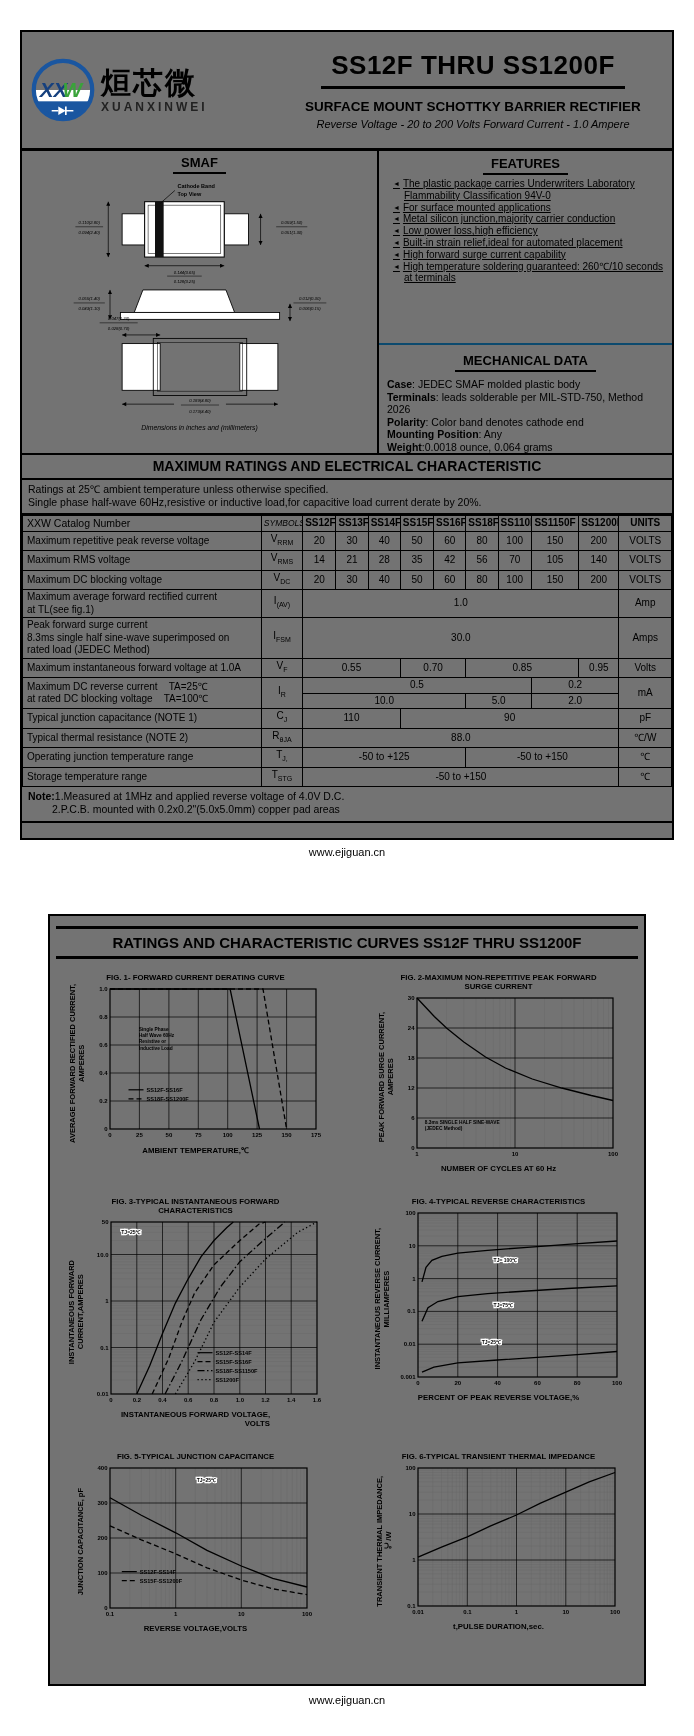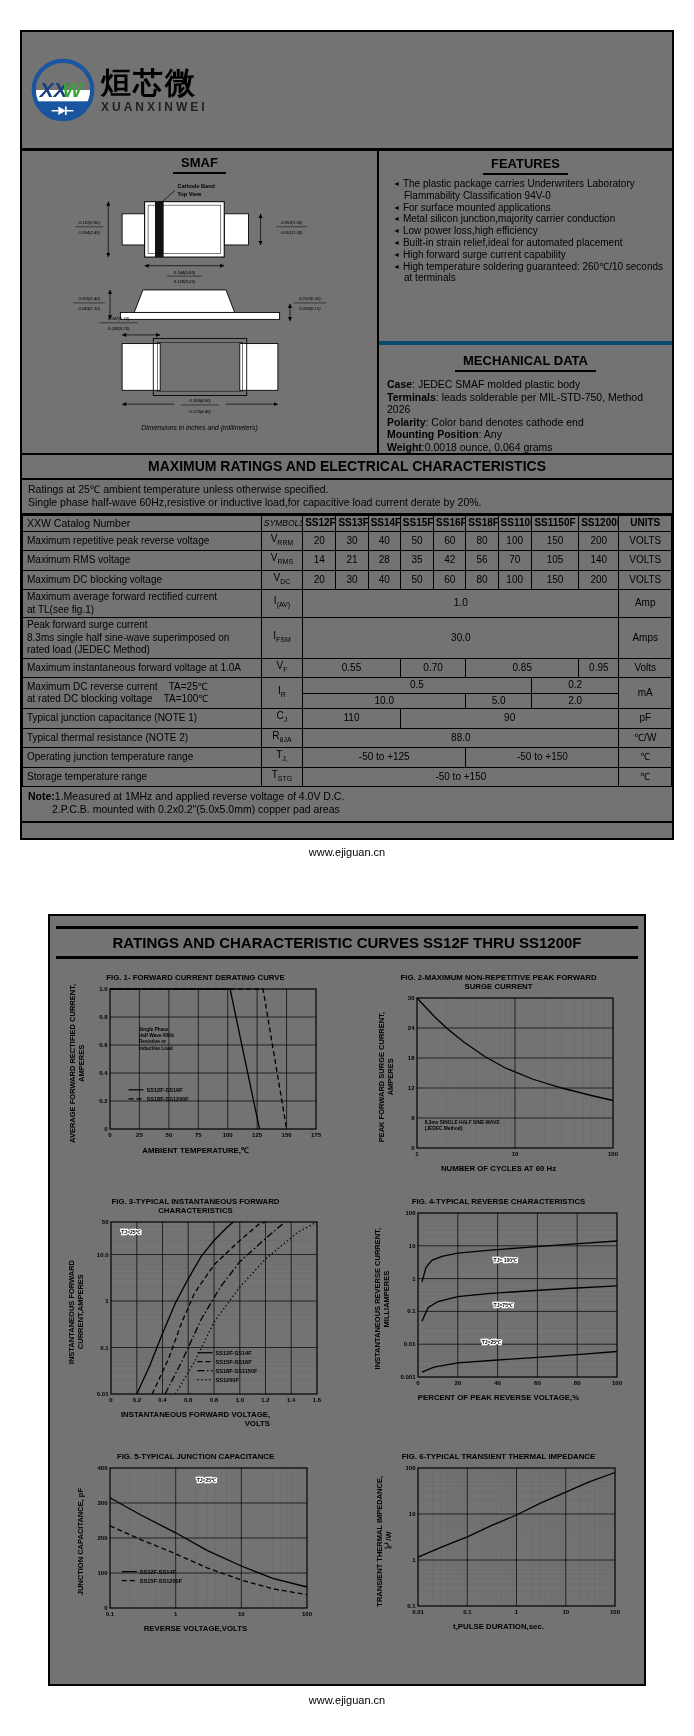--- a/index.html
+++ b/index.html
@@ -14,21 +14,21 @@
   .logo-en{font-size:12px;font-weight:bold;letter-spacing:3px;color:#222;margin-top:3px;}
   .hdr-right{flex:1;text-align:center;}
   .t1{font-size:26px;font-weight:bold;display:inline-block;border-bottom:3px solid #000;padding:0 10px 5px;letter-spacing:.5px;}
   .t2{font-size:13.5px;font-weight:bold;margin-top:10px;}
   .t3{font-size:11px;font-style:italic;margin-top:4px;}
   
   .cols{display:flex;height:302px;}
   .col-left{width:355px;box-sizing:border-box;padding-top:2px;text-align:center;}
   .col-right{flex:1;border-left:2px solid #000;display:flex;flex-direction:column;box-sizing:border-box;}
   .sec-h{font-size:13px;font-weight:bold;display:inline-block;border-bottom:2px solid #000;padding:0 8px 2px;}
-  .features{height:196px;border-bottom:4px solid #0c4a6e;padding:3px 8px 0 8px;box-sizing:border-box;text-align:center;}
+  .features{height:196px;border-bottom:2px solid #0c4a6e;padding:3px 8px 0 8px;box-sizing:border-box;text-align:center;text-decoration:underline;}
   .features ul{margin:3px 0 0 0;padding:0 0 0 6px;list-style:none;text-align:left;}
   .features li{font-size:10px;line-height:11.8px;padding-left:11px;text-indent:-11px;}
   .features li .blt{font-size:7px;vertical-align:1px;margin-right:3px;}
   .mech{padding:6px 8px 0 8px;text-align:center;}
   .mech .rows{margin-top:6px;text-align:left;font-size:10.5px;line-height:12.5px;}
   .mech b{font-weight:bold;}
   .smaf-cap{font-size:6.8px;font-style:italic;margin-top:2px;}
   
   .maxhdr{border-bottom:2px solid #000;text-align:center;font-weight:bold;font-size:14px;padding:3px 0 4px;}
   .conds{border-bottom:2px solid #000;font-size:10.5px;line-height:13px;padding:3px 6px 4px;}
@@ -72,20 +72,25 @@
           <polygon points="30,52.5 30,61.5 38,57" fill="#fff"></polygon>
           <line x1="38" y1="52.5" x2="38" y2="61.5" stroke="#fff" stroke-width="1.8"></line>
           <line x1="38" y1="57" x2="46" y2="57" stroke="#fff" stroke-width="1.6"></line>
         </g>
       </svg>
       <div class="logo-txt">
         <span class="logo-cn">烜芯微</span>
         <span class="logo-en">XUANXINWEI</span>
       </div>
     </div>
+    <div class="hdr-right">
+      <div><span class="t1">SS12F THRU SS1200F</span></div>
+      <div class="t2">SURFACE MOUNT SCHOTTKY BARRIER RECTIFIER</div>
+      <div class="t3">Reverse Voltage - 20 to 200 Volts    Forward Current - 1.0 Ampere</div>
+    </div>
   </div>
 
   <div class="cols">
     <div class="col-left">
       <span class="sec-h">SMAF</span>
       <svg width="298" height="244" viewBox="0 0 300 282">
         <defs>
           <marker id="arE" markerWidth="7" markerHeight="7" refX="6" refY="3" orient="auto">
               <path d="M0,0L6,3L0,6Z" fill="#000"></path>
             </marker>
@@ -161,21 +166,21 @@
             <div><b>Case</b>: JEDEC SMAF molded plastic body</div>
             <div><b>Terminals</b>: leads solderable per MIL-STD-750, Method 2026</div>
             <div><b>Polarity</b>: Color band denotes cathode end</div>
             <div><b>Mounting Position</b>: Any</div>
             <div><b>Weight</b>:0.0018 ounce, 0.064 grams</div>
           </div>
       </div>
     </div>
   </div>
 
-  <div class="maxhdr" style="border-top:2px solid #000;">MAXIMUM RATINGS AND ELECTRICAL CHARACTERISTICS</div>
+  <div class="maxhdr" style="border-top:2px solid #000;">MAXIMUM RATINGS AND ELECTRICAL CHARACTERISTIC</div>
   <div class="conds">
     <div>Ratings at 25℃ ambient temperature unless otherwise specified.</div>
     <div>Single phase half-wave 60Hz,resistive or inductive load,for capacitive load current derate by 20%.</div>
   </div>
 
   <table class="rt" id="ratings-table">
     <colgroup>
       <col style="width:237px">
         <col style="width:41px">
       <col style="width:33px">

